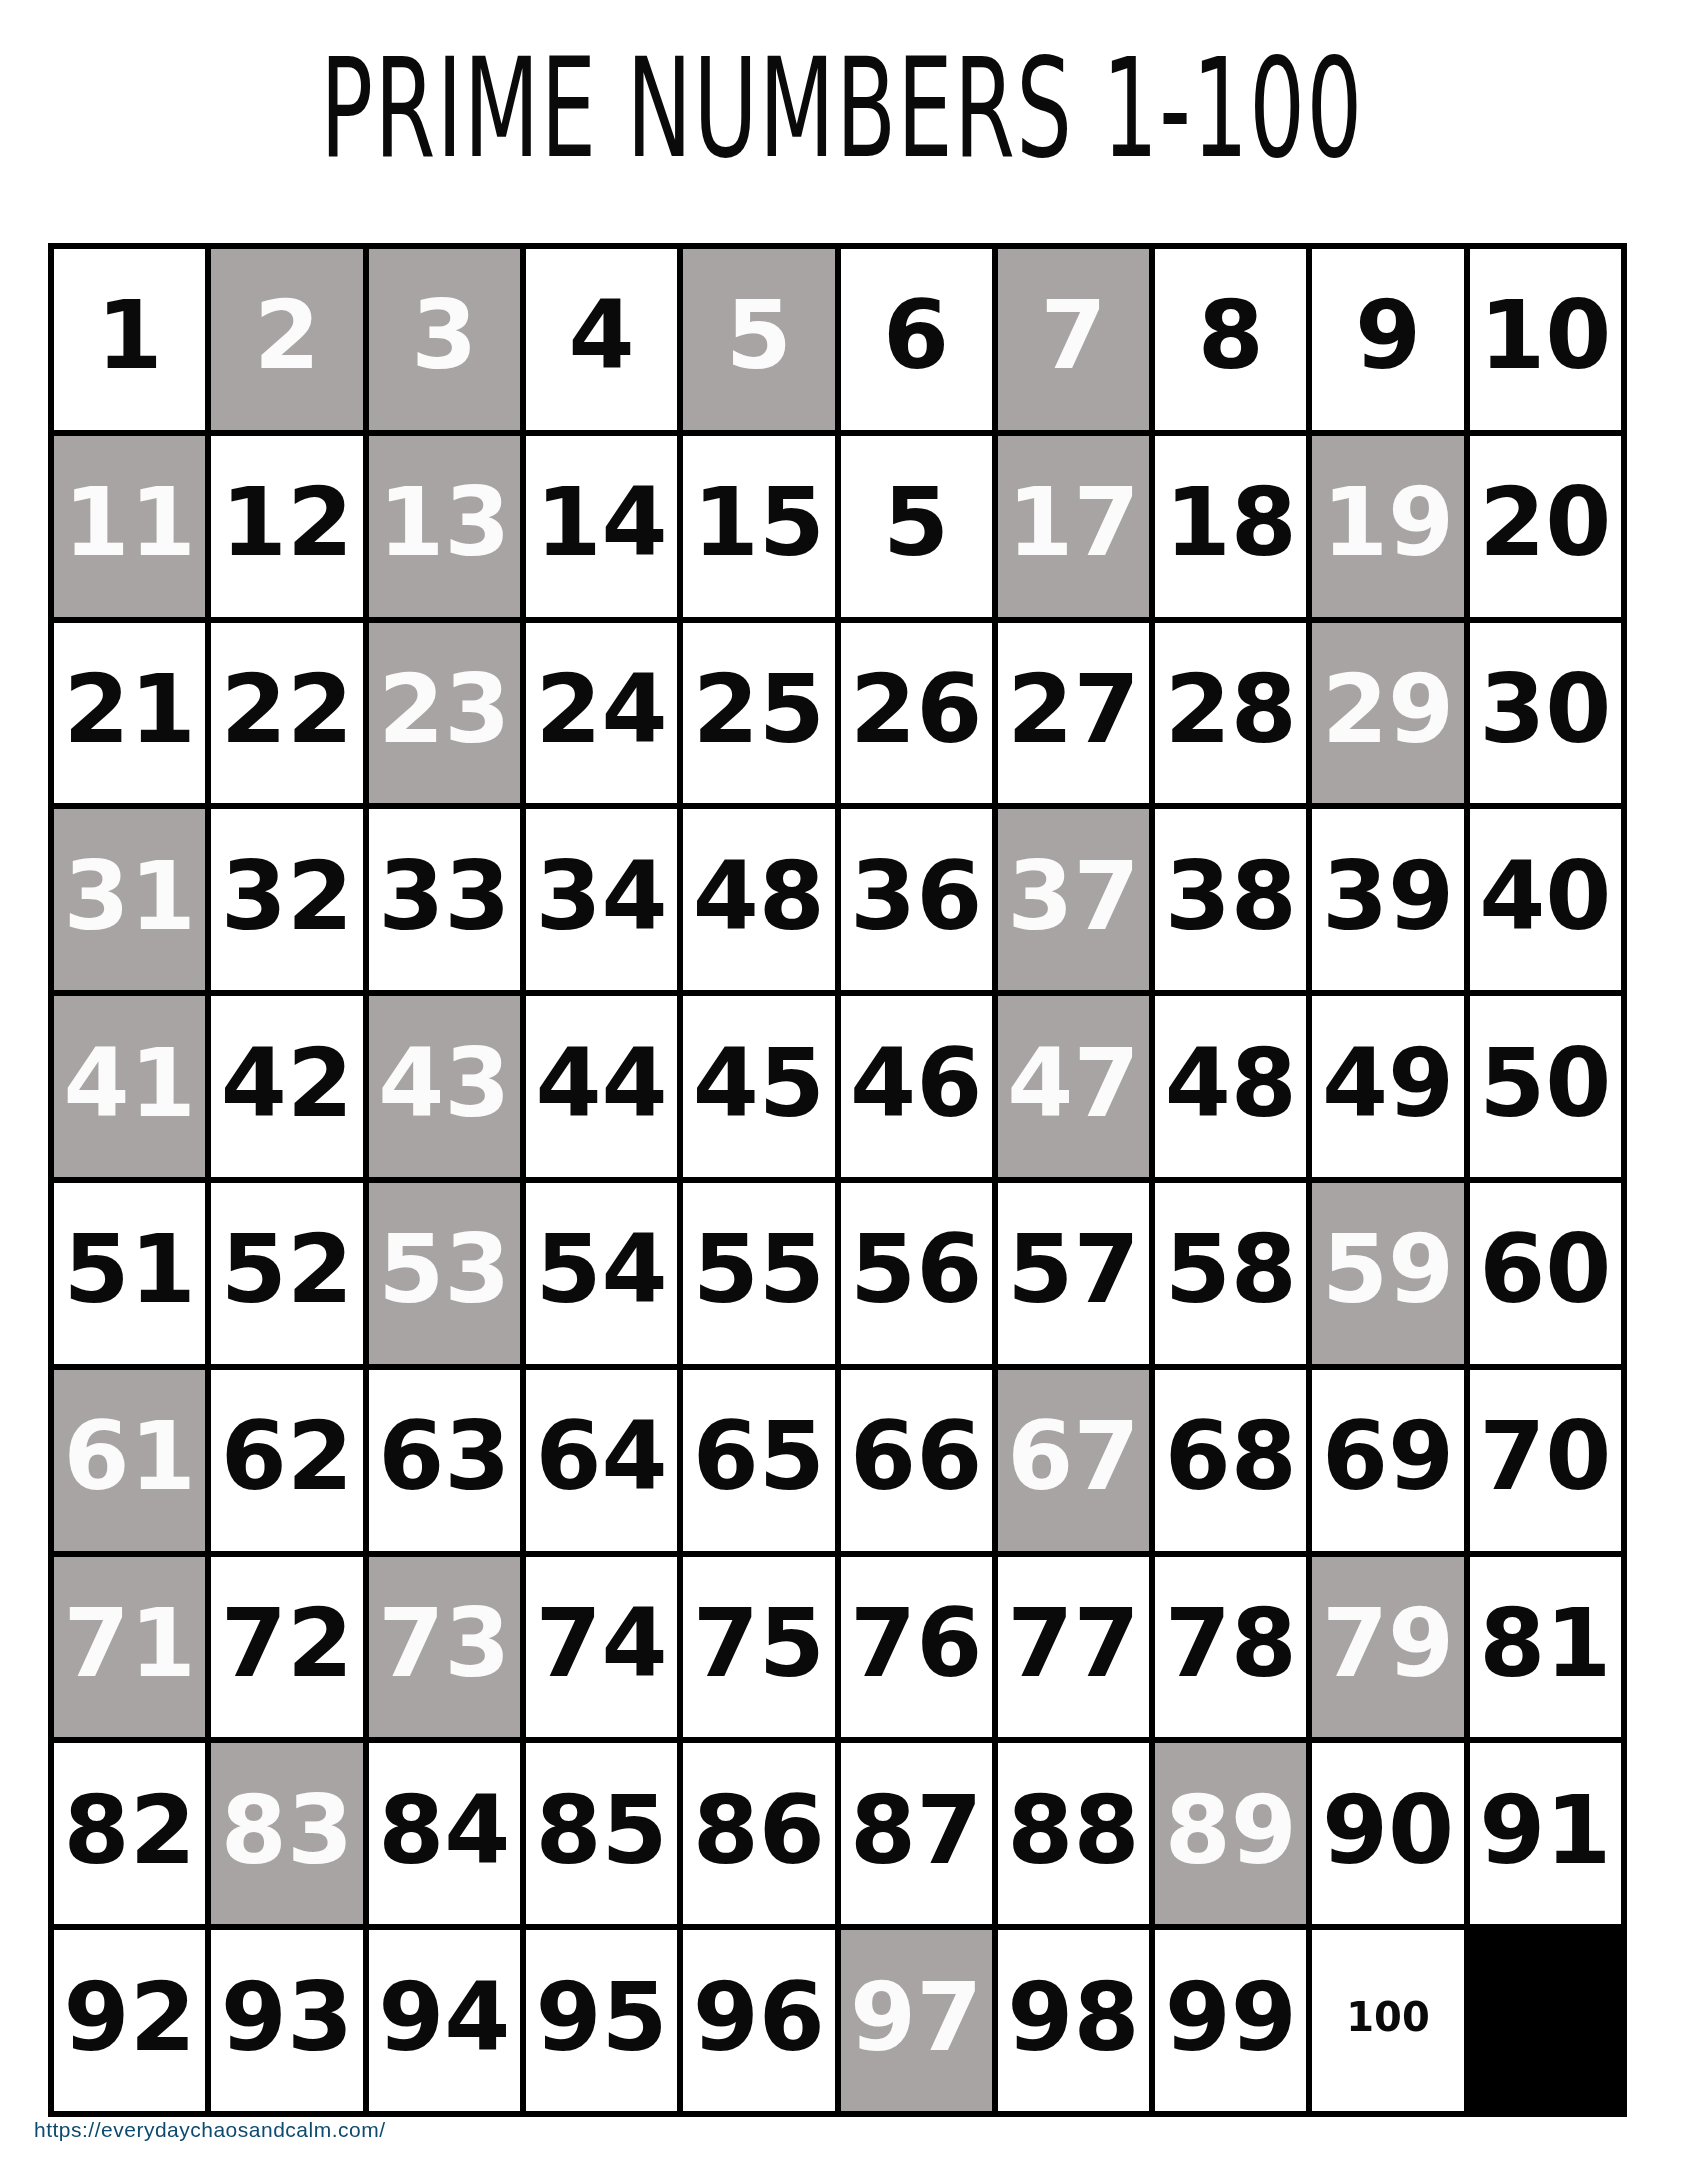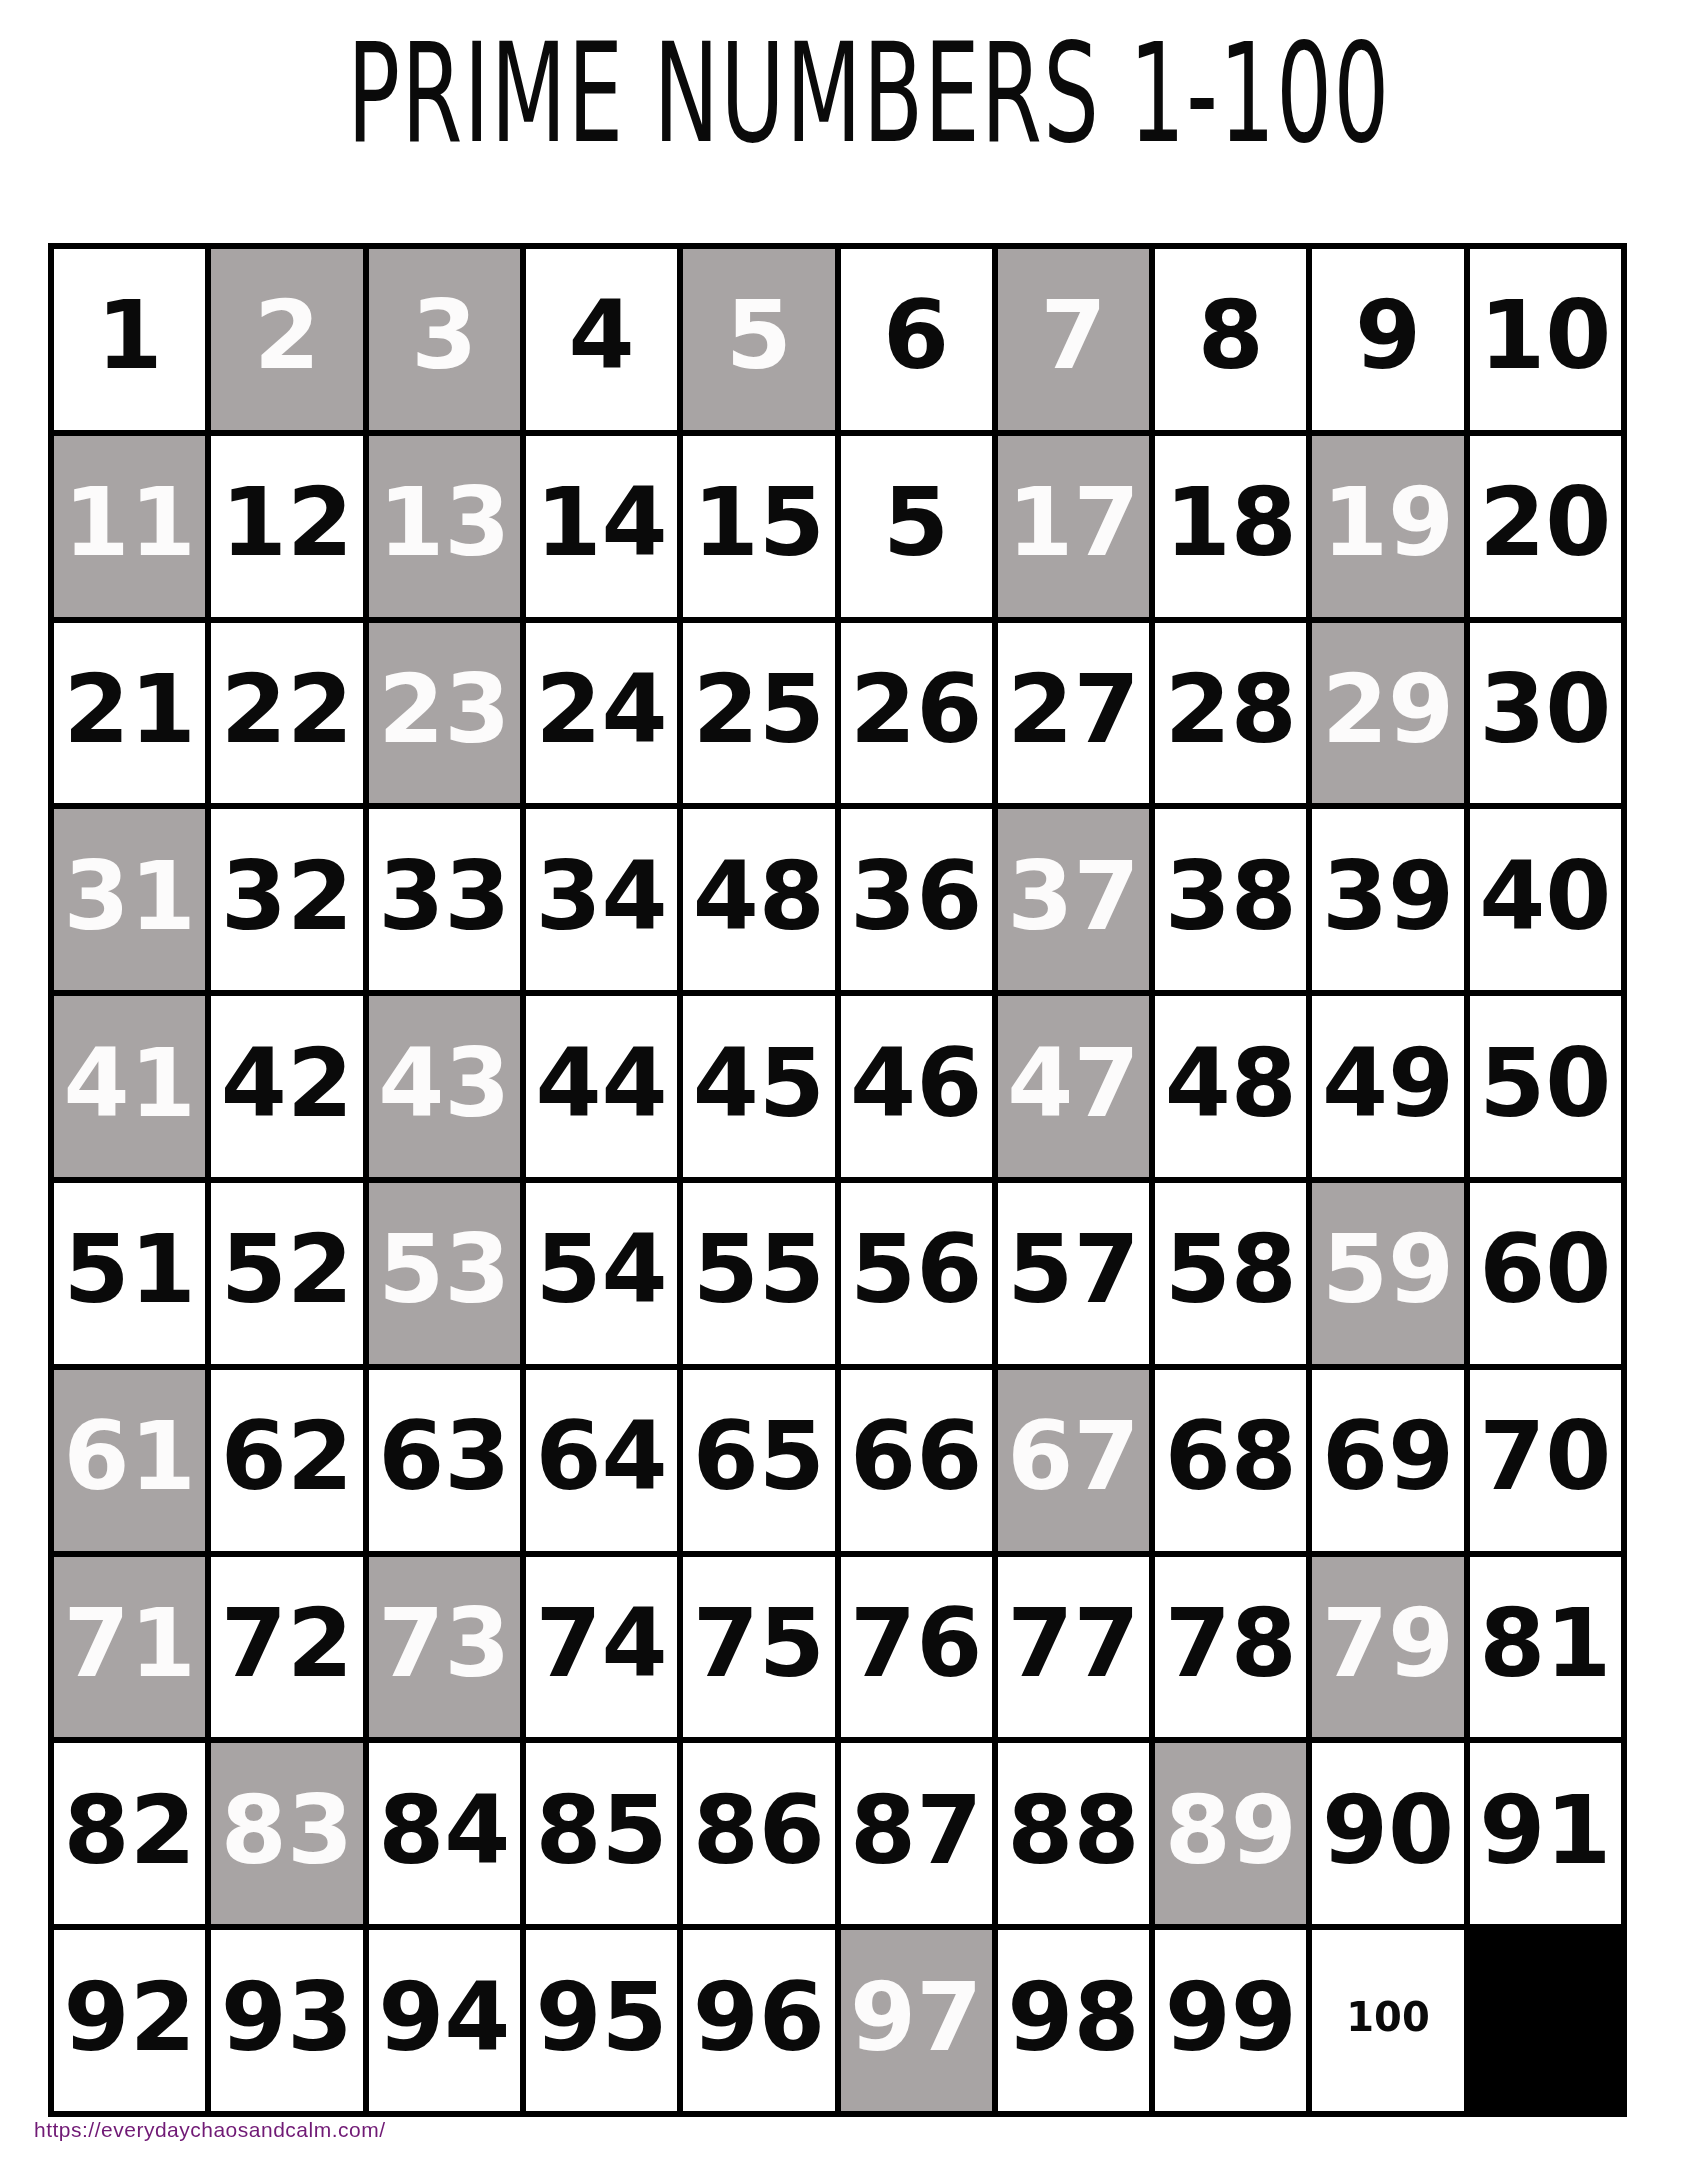--- a/index.html
+++ b/index.html
@@ -6,24 +6,24 @@
   html, body { background: #ffffff; }
   body {
     width: 1684px;
     height: 2179px;
     position: relative;
     font-family: "DejaVu Sans", sans-serif;
     overflow: hidden;
   }
   .page-title-wrap {
     position: absolute;
-    top: 14px;
+    top: 29px;
     left: 0;
     width: 1684px;
-    text-align: right;
+    text-align: center;
   }
   .page-title {
     display: inline-block;
     font-family: "DejaVu Sans", sans-serif;
     font-weight: 500;
     font-size: 137px;
     color: #0a0a0a;
     letter-spacing: 2px;
     transform: scale(0.64, 1.0);
     transform-origin: 50% 50%;
@@ -58,21 +58,21 @@
   .cell.prime { background: var(--prime-bg, #a8a4a4); }
   .cell.prime span { color: var(--prime-text, #fcfbfb); }
   .cell.three-digit span { font-size: 40px; }
   .footer-url {
     position: absolute;
     left: 34px;
     top: 2118px;
     font-family: "Liberation Sans", sans-serif;
     font-size: 21px;
     font-weight: 400;
-    color: #701a75;
+    color: #0c4a6e;
     letter-spacing: 0.5px;
   }
 </style>
 </head>
 <body>
 
 <div class="page-title-wrap">
   <h1 class="page-title">PRIME NUMBERS 1-100</h1>
 </div>
 

